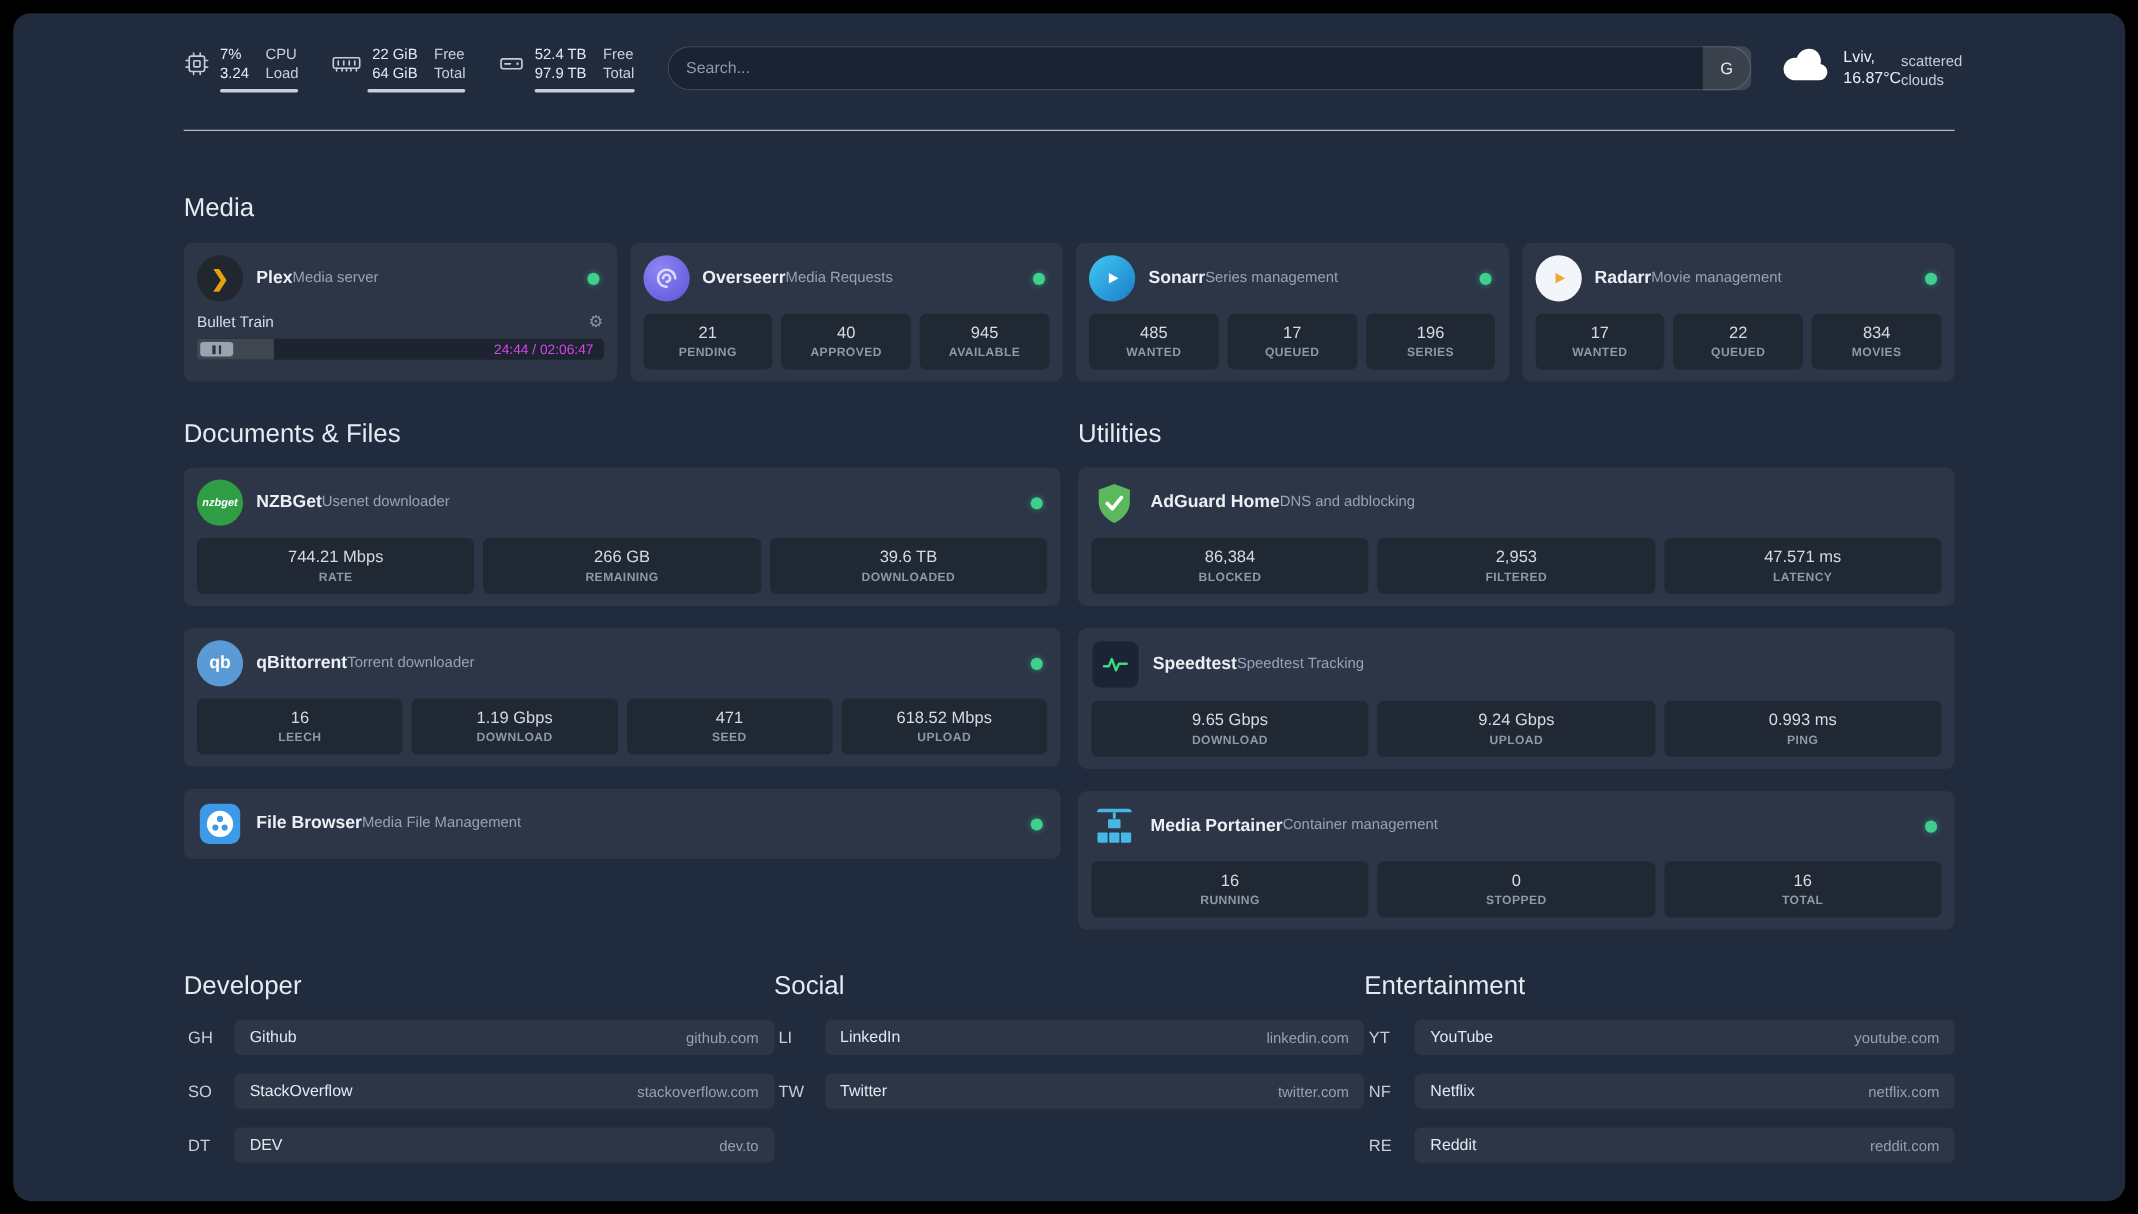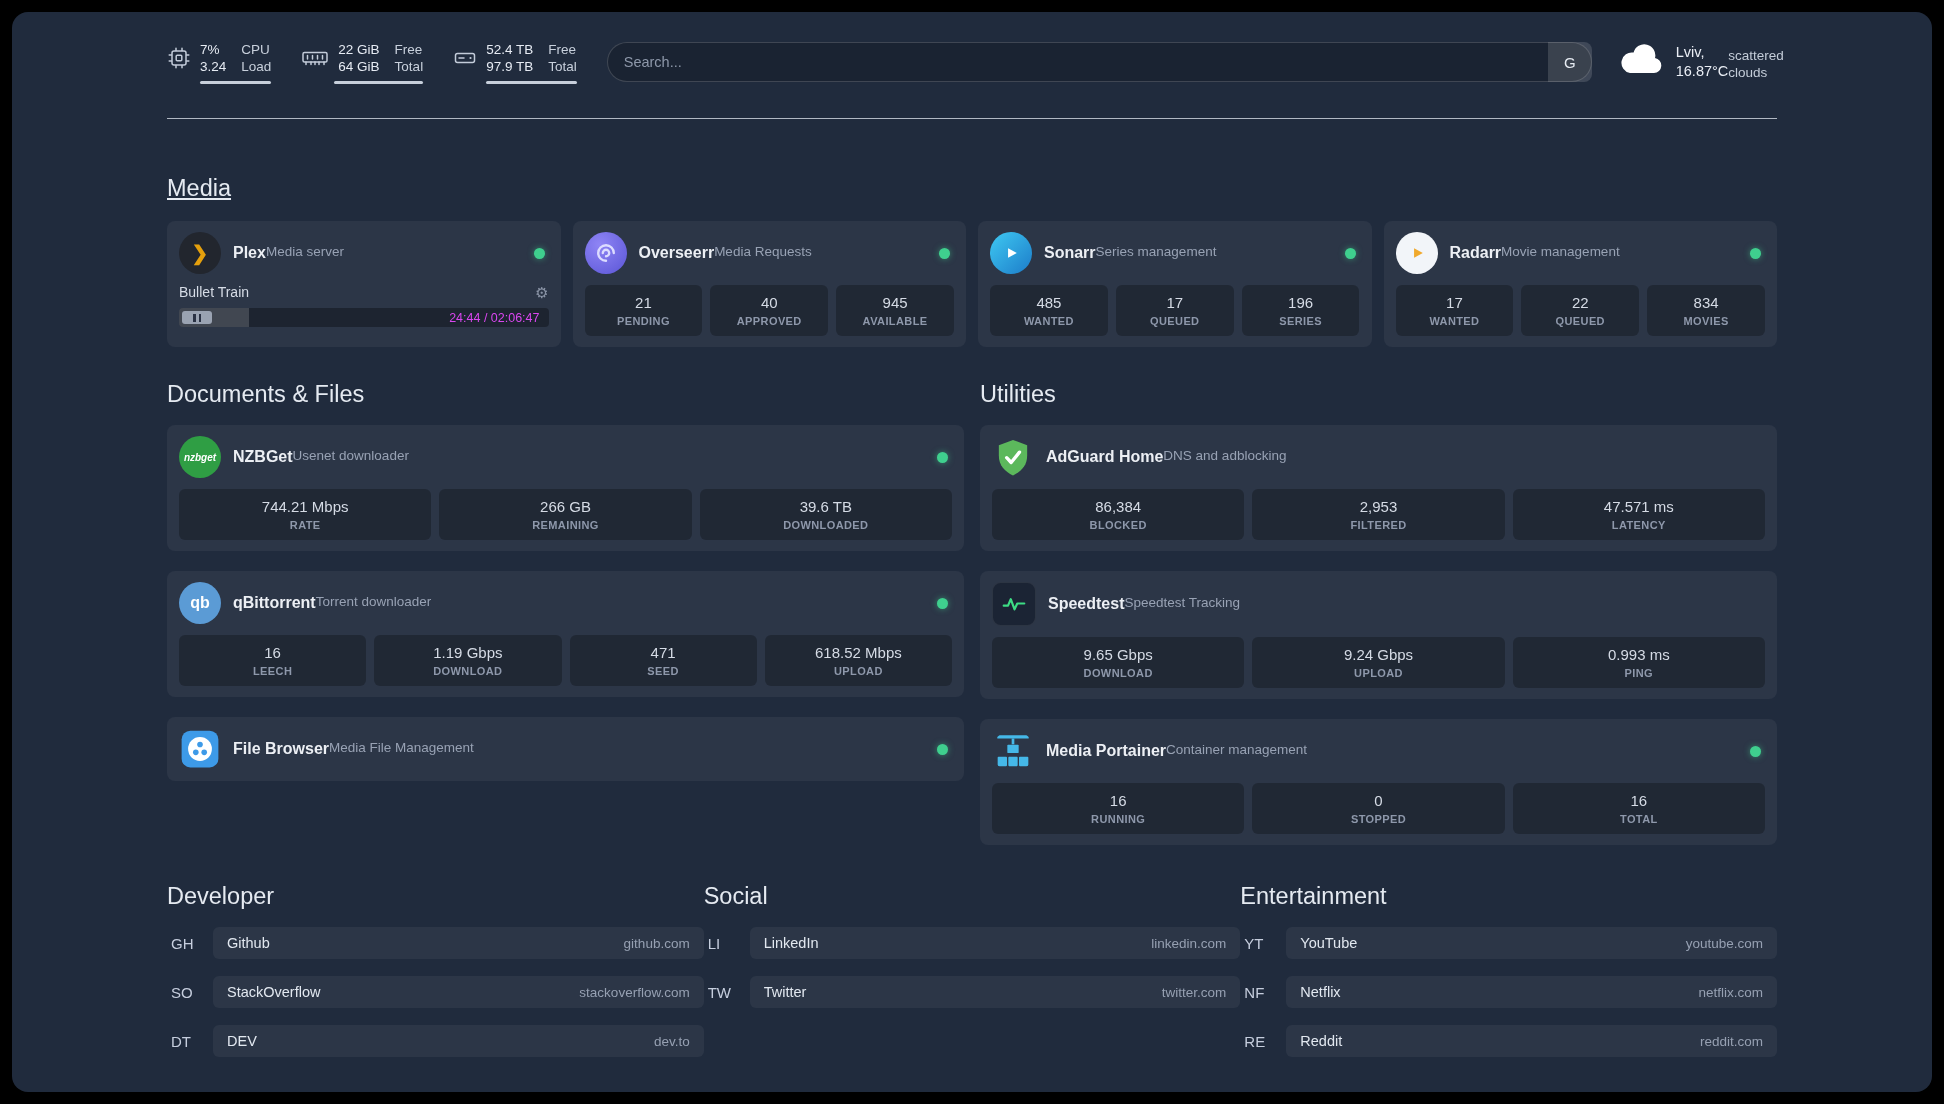--- a/index.html
+++ b/index.html
@@ -28,21 +28,21 @@
     display:flex;align-items:center;justify-content:center;font-family:inherit;}
   .weather{display:flex;align-items:center;gap:12px;}
   .weather-text{display:flex;align-items:flex-end;}
   .weather-loc{font-size:14.5px;color:#eaeef5;line-height:19px;}
   .weather-cond{font-size:13.5px;color:#c4cdd9;line-height:17px;}
 
   .divider{margin:30px 0 0 0;border:none;border-top:1px solid rgba(225,232,240,0.75);}
 
   
   .section-title{font-size:23.5px;font-weight:500;color:#e5eaf1;margin:0;line-height:30px;}
-  .media-title{margin-top:54px;text-decoration:underline;}
+  .media-title{margin-top:54px;}
   .grid-media{margin-top:18px;display:grid;grid-template-columns:repeat(4,1fr);gap:12px;}
   .two-col{margin-top:32px;display:grid;grid-template-columns:1fr 1fr;gap:16px;align-items:start;}
   .col-cards{margin-top:16px;display:flex;flex-direction:column;gap:20px;}
 
   
   .card{background:rgba(255,255,255,0.055);border-radius:8px;padding:11px 12px;cursor:pointer;}
   .card-head{display:flex;align-items:center;gap:12px;}
   .svc-icon{width:42px;height:42px;flex:0 0 42px;border-radius:50%;display:flex;align-items:center;
     justify-content:center;overflow:hidden;}
   .svc-icon.square{border-radius:9px;}

